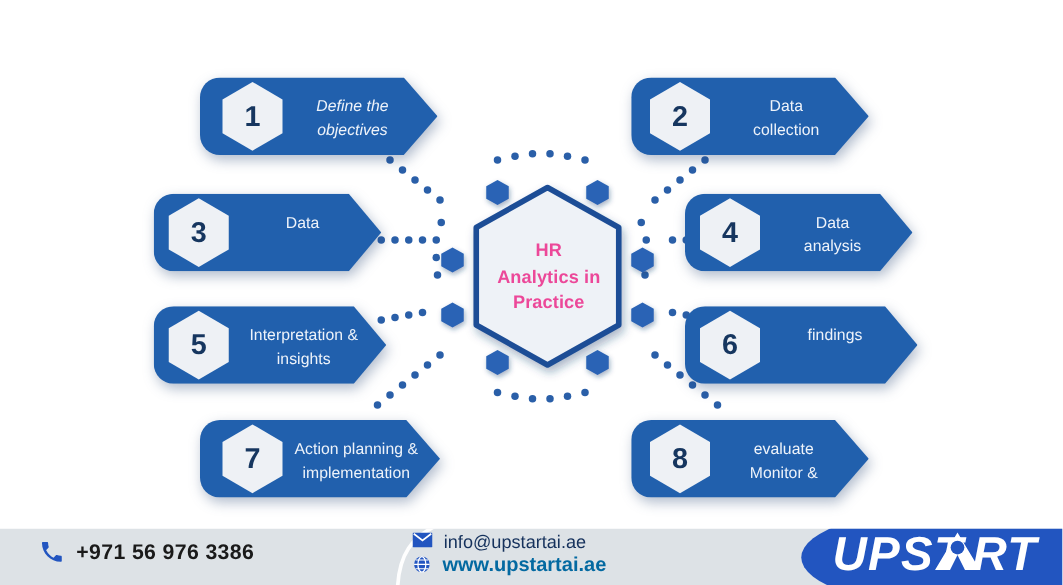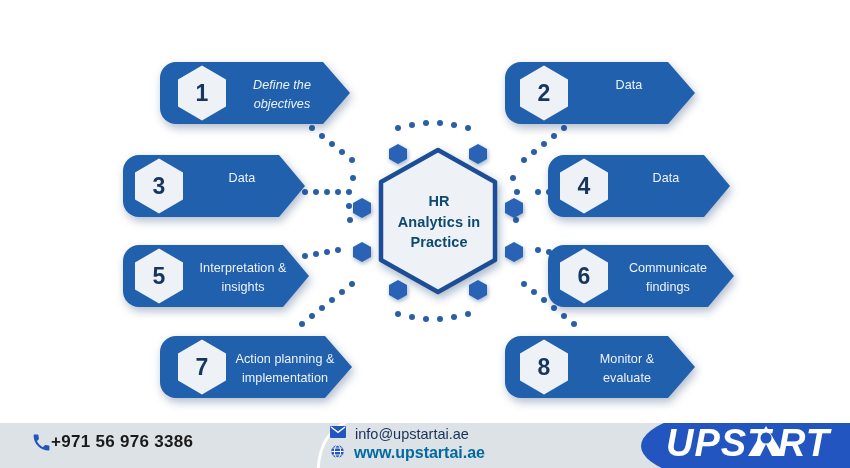--- a/index.html
+++ b/index.html
@@ -21,21 +21,21 @@
     left: 340px; top: 118px;
     width: 196px; height: 206px;
   }
   #hub-svg { position: absolute; left: 0; top: 0; }
   #hub-label {
     position: absolute;
     left: 38px; top: 55px;
     width: 122px; height: 98px;
     display: flex; flex-direction: column;
     align-items: center; justify-content: center;
-    color: #0c4a6e;
+    color: #ec4899;
     font-weight: bold;
     font-size: 14.5px;
     line-height: 1.42;
     text-align: center;
     letter-spacing: .1px;
     pointer-events: none;
   }
 
   
   #links { position: absolute; left: 0; top: 0; }
@@ -89,21 +89,21 @@
     background: #dde2e6;
     overflow: hidden;
   }
   #footer-curve {
     position: absolute; left: 0; top: -6px;
     pointer-events: none;
   }
   #phone-block {
     position: absolute;
     left: 32px; top: 9px;
-    display: flex; align-items: flex-end; 
+    display: flex; align-items: flex-start; gap: 10px;
   }
   #phone-block .num {
     color: #1a1a1a; font-size: 17px; font-weight: bold;
     letter-spacing: .3px;
   }
   #contact-block {
     position: absolute;
     left: 330px; top: 3px;
     display: flex; flex-direction: column; gap: 2px;
   }
@@ -271,20 +271,21 @@
       </svg>
     </div>
     <div class="badge" style="left:13px;">
       <svg viewBox="0 0 52 57">
           <path d="M26 1 L50 15 L50 42 L26 56 L2 42 L2 15 Z" fill="#eef1f5"></path>
         </svg>
       <span>2</span>
     </div>
     <div class="step-label" style="left:72px; top:14px; width:104px;">
       <div>Data</div>
+      <div>collection</div>
     </div>
   </div>
 
   <div class="step" style="left:123px; top:155px; width:182px;">
     <div class="pill">
       <svg viewBox="0 0 182 62" preserveAspectRatio="none">
         <path d="M16 0 H156 L182 31 L156 62 H16 A16 16 0 0 1 0 46 V16 A16 16 0 0 1 16 0 Z" fill="#2160ad"></path>
       </svg>
     </div>
     <div class="badge" style="left:10px;">
@@ -305,20 +306,21 @@
       </svg>
     </div>
     <div class="badge" style="left:10px;">
       <svg viewBox="0 0 52 57">
           <path d="M26 1 L50 15 L50 42 L26 56 L2 42 L2 15 Z" fill="#eef1f5"></path>
         </svg>
       <span>4</span>
     </div>
     <div class="step-label" style="left:66px; top:14px; width:104px;">
       <div>Data</div>
+      <div>analysis</div>
     </div>
   </div>
 
   <div class="step" style="left:123px; top:245px; width:186px;">
     <div class="pill">
       <svg viewBox="0 0 186 62" preserveAspectRatio="none">
         <path d="M16 0 H160 L186 31 L160 62 H16 A16 16 0 0 1 0 46 V16 A16 16 0 0 1 16 0 Z" fill="#2160ad"></path>
       </svg>
     </div>
     <div class="badge" style="left:10px;">
@@ -339,21 +341,20 @@
         <path d="M16 0 H160 L186 31 L160 62 H16 A16 16 0 0 1 0 46 V16 A16 16 0 0 1 16 0 Z" fill="#2160ad"></path>
       </svg>
     </div>
     <div class="badge" style="left:10px;">
       <svg viewBox="0 0 52 57">
           <path d="M26 1 L50 15 L50 42 L26 56 L2 42 L2 15 Z" fill="#eef1f5"></path>
         </svg>
       <span>6</span>
     </div>
     <div class="step-label" style="left:62px; top:14px; width:116px;">
-      <div>Communicate</div>
       <div>findings</div>
     </div>
   </div>
 
   <div class="step" style="left:160px; top:336px; width:192px;">
     <div class="pill">
       <svg viewBox="0 0 192 62" preserveAspectRatio="none">
         <path d="M16 0 H165 L192 31 L165 62 H16 A16 16 0 0 1 0 46 V16 A16 16 0 0 1 16 0 Z" fill="#2160ad"></path>
       </svg>
     </div>
@@ -375,22 +376,22 @@
         <path d="M16 0 H163 L190 31 L163 62 H16 A16 16 0 0 1 0 46 V16 A16 16 0 0 1 16 0 Z" fill="#2160ad"></path>
       </svg>
     </div>
     <div class="badge" style="left:13px;">
       <svg viewBox="0 0 52 57">
           <path d="M26 1 L50 15 L50 42 L26 56 L2 42 L2 15 Z" fill="#eef1f5"></path>
         </svg>
       <span>8</span>
     </div>
     <div class="step-label" style="left:68px; top:14px; width:108px;">
+      <div>evaluate</div>
       <div>Monitor &amp;</div>
-      <div>evaluate</div>
     </div>
   </div>
 
   <div id="footer">
 
     <svg id="footer-curve" width="850" height="58">
       <path d="M318 58 C 318 26, 330 12, 352 2" stroke="#ffffff" stroke-width="3" fill="none" opacity="0.95"></path>
     </svg>
 
     <div id="phone-block">

